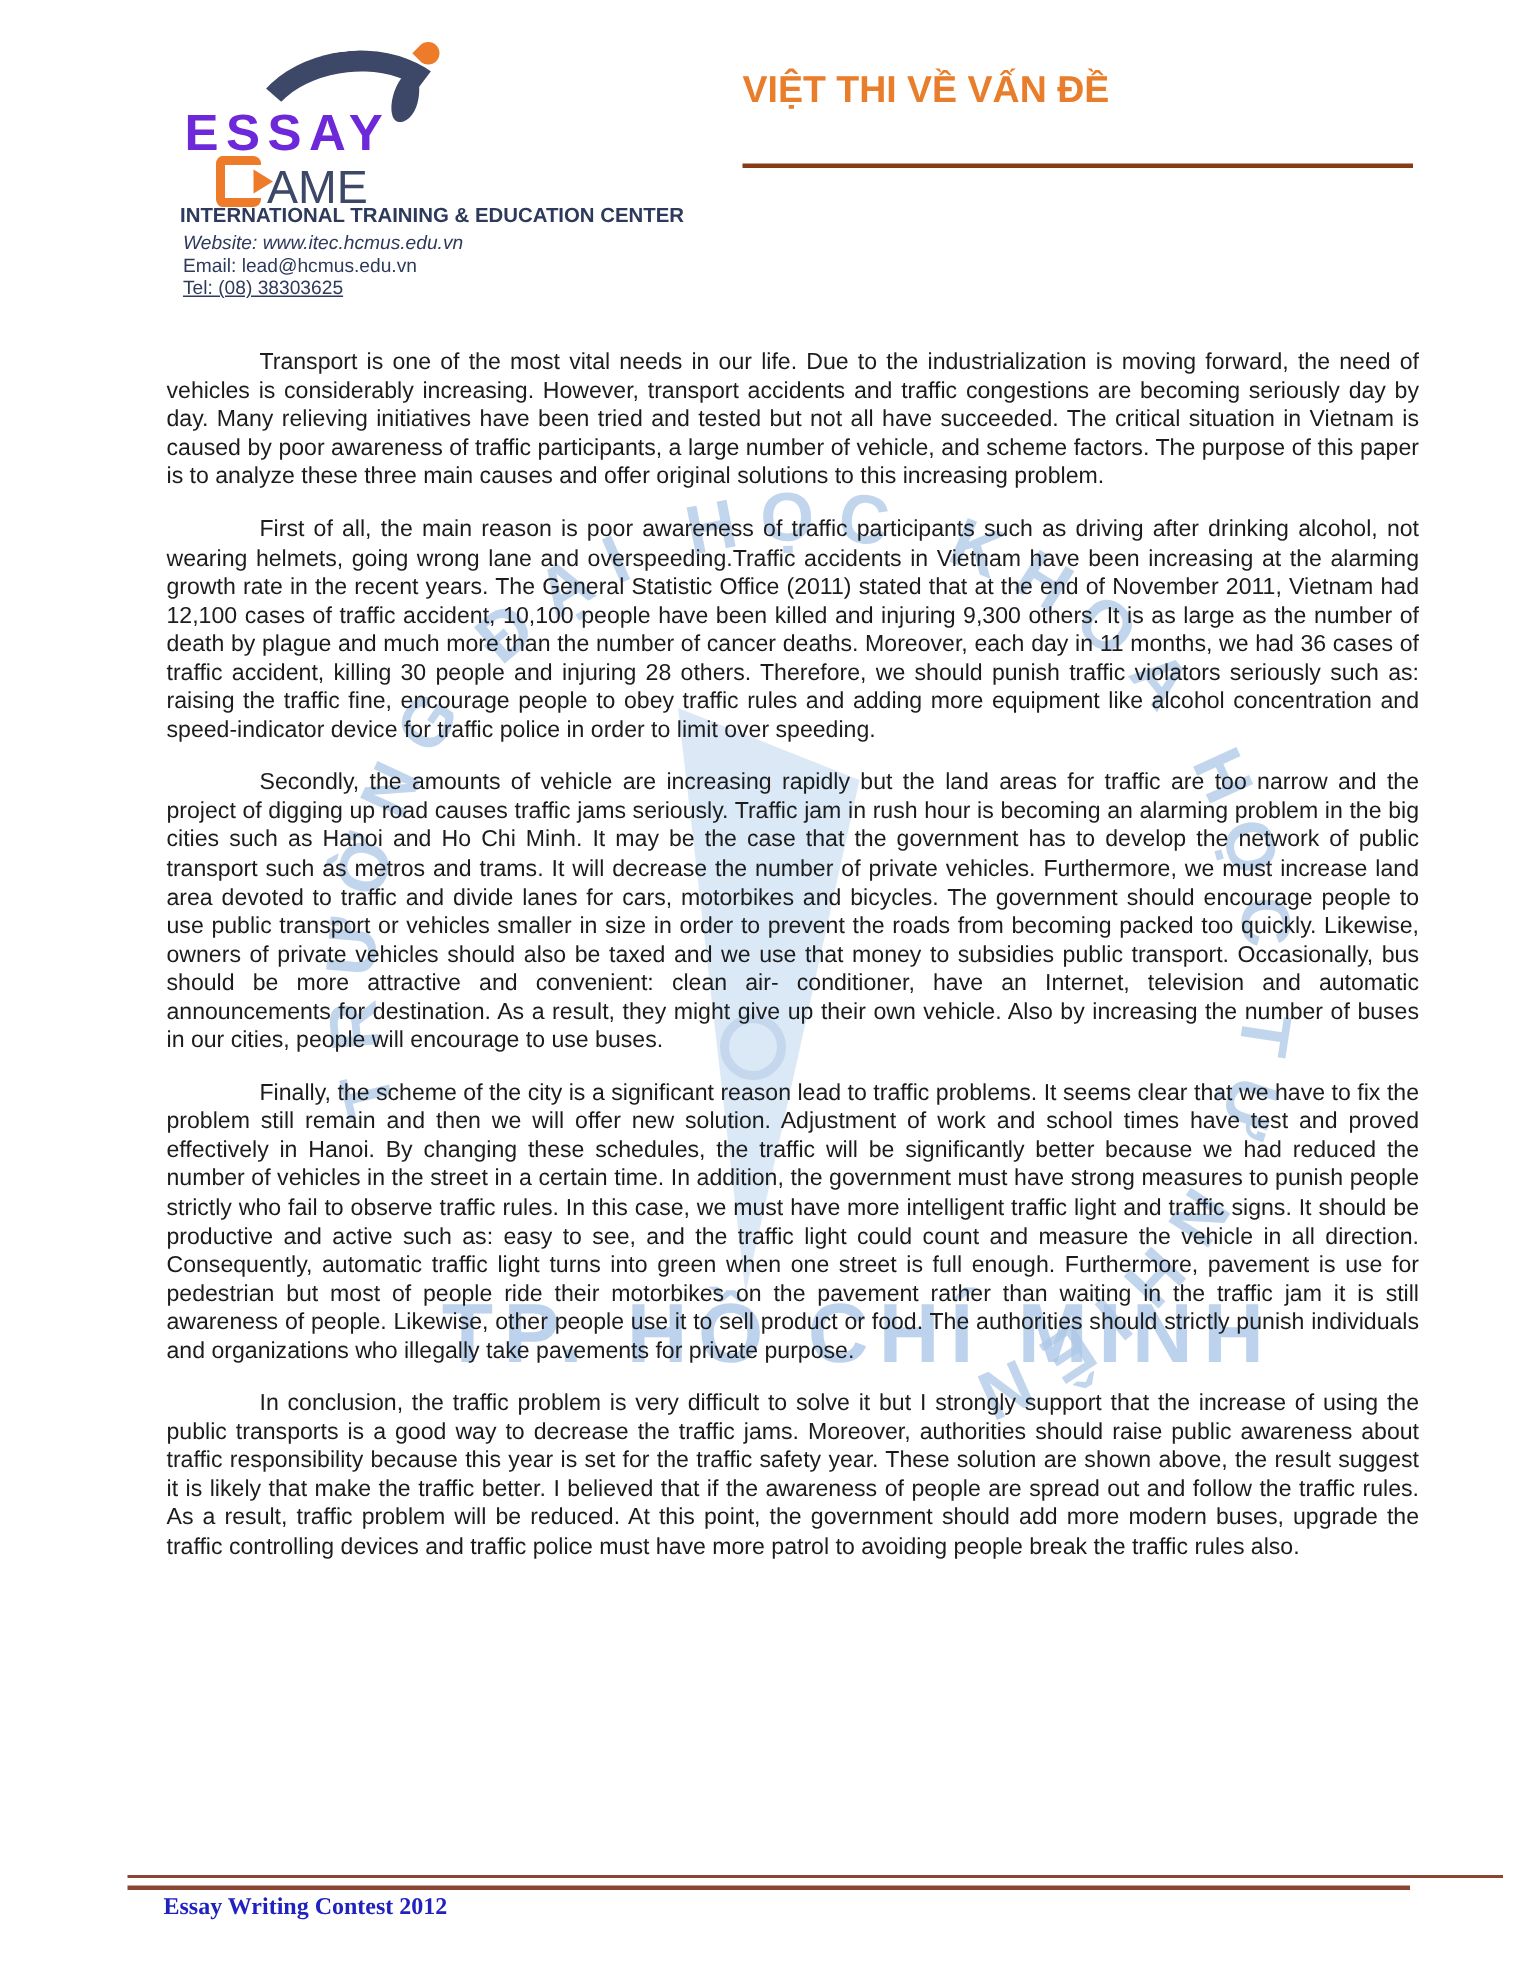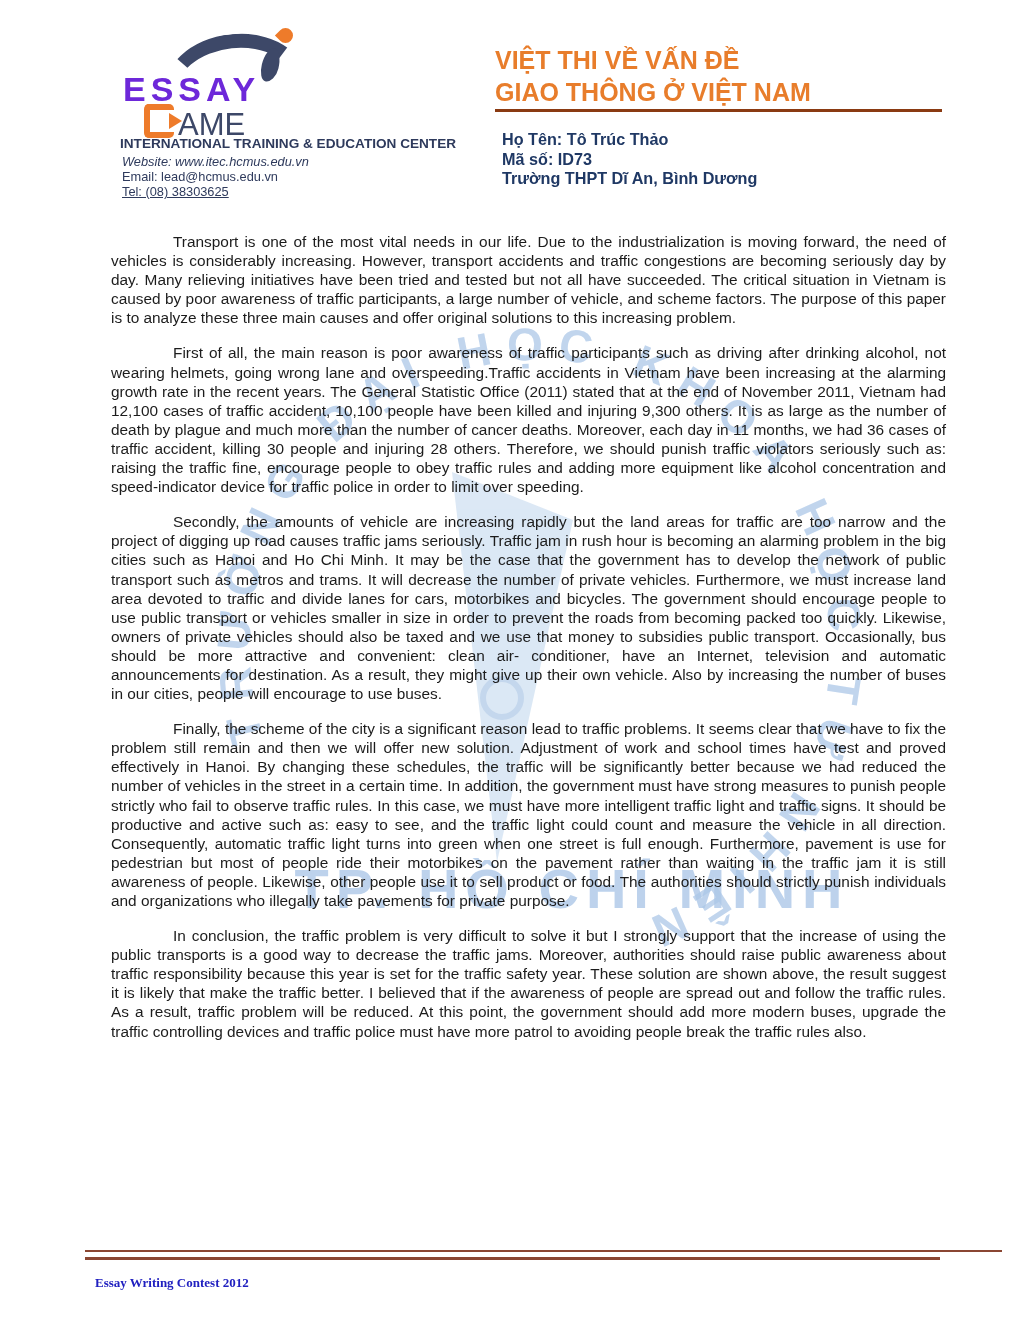--- a/index.html
+++ b/index.html
@@ -54,22 +54,22 @@
     font-size:16.2px; font-weight:bold; color:#1f3864; line-height:19.5px; }
 
   
   .essay { position:absolute; left:95px; top:216px; width:867px; z-index:1;
     font-size:15.4px; line-height:19.1px; text-align:justify; color:#1c1c1c; }
   .essay p { margin:16px; text-indent:62px; }
 
   
   .footer-line-1 { position:absolute; left:85px; top:1250px; width:917px; height:2px; background:#8a4632; z-index:1; }
   .footer-line-2 { position:absolute; left:85px; top:1257px; width:855px; height:3px; background:#8a4632; z-index:1; }
-  .footer-text { position:absolute; left:95px; top:1263px; z-index:1;
-    font-family:"Liberation Serif", serif; font-size:13px; font-weight:bold; color:#2121c0;margin-top:12px; }
+  .footer-text { position:absolute; left:109px; top:1263px; z-index:1;
+    font-family:"Liberation Serif", serif; font-size:16px; font-weight:bold; color:#2121c0; }
 </style>
 </head>
 <body>
 
 <div class="page">
 
   <svg class="watermark-svg" width="1020" height="1320" viewBox="0 0 1020 1320">
     <defs>
       <path id="wmCircle" d="M 250,650 a 290,290 0 1 1 580,0 a 290,290 0 1 1 -580,0"></path>
     </defs>
@@ -93,28 +93,22 @@
     <div class="logo-game"><span class="logo-gbox"></span><span>AME</span></div>
   </div>
 
   <div class="org-name">INTERNATIONAL TRAINING &amp; EDUCATION CENTER</div>
   <div class="contact-line contact-website">Website: www.itec.hcmus.edu.vn</div>
   <div class="contact-line contact-email">Email:  lead@hcmus.edu.vn</div>
   <div class="contact-line contact-tel">Tel: (08) 38303625</div>
 
   <div class="contest-title">
     <div>VIỆT THI VỀ VẤN ĐỀ</div>
-    <div>GIAO THÔNG Ở VIỆT NAM</div>
   </div>
   <div class="title-rule"></div>
-  <div class="participant">
-    <div>Họ Tên: Tô Trúc Thảo</div>
-    <div>Mã số: ID73</div>
-    <div>Trường THPT Dĩ An, Bình Dương</div>
-  </div>
 
   <div class="essay">
     <p>Transport is one of the most vital needs in our life. Due to the industrialization is moving forward, the need of vehicles is considerably increasing. However, transport accidents and traffic congestions are becoming seriously day by day. Many relieving initiatives have been tried and tested but not all have succeeded. The critical situation in Vietnam is caused by poor awareness of traffic participants, a large number of vehicle, and scheme factors. The purpose of this paper is to analyze these three main causes and offer original solutions to this increasing problem.</p>
     <p>First of all, the main reason is poor awareness of traffic participants such as driving after drinking alcohol, not wearing helmets, going wrong lane and overspeeding.Traffic accidents in Vietnam have been increasing at the alarming growth rate in the recent years. The General Statistic Office (2011) stated that at the end of November 2011, Vietnam had 12,100 cases of traffic accident, 10,100 people have been killed and injuring 9,300 others. It is as large as the number of death by plague and much more than the number of cancer deaths. Moreover, each day in 11 months, we had 36 cases of traffic accident, killing 30 people and injuring 28 others. Therefore, we should punish traffic violators seriously such as: raising the traffic fine, encourage people to obey traffic rules and adding more equipment like alcohol concentration and speed-indicator device for traffic police in order to limit over speeding.</p>
     <p>Secondly, the amounts of vehicle are increasing rapidly but the land areas for traffic are too narrow and the project of digging up road causes traffic jams seriously. Traffic jam in rush hour is becoming an alarming problem in the big cities such as Hanoi and Ho Chi Minh. It may be the case that the government has to develop the network of public transport such as metros and trams. It will decrease the number of private vehicles. Furthermore, we must increase land area devoted to traffic and divide lanes for cars, motorbikes and bicycles. The government should encourage people to use public transport or vehicles smaller in size in order to prevent the roads from becoming packed too quickly. Likewise, owners of private vehicles should also be taxed and we use that money to subsidies public transport. Occasionally, bus should be more attractive and convenient: clean air- conditioner, have an Internet, television and automatic announcements for destination. As a result, they might give up their own vehicle. Also by increasing the number of buses in our cities, people will encourage to use buses.</p>
     <p>Finally, the scheme of the city is a significant reason lead to traffic problems. It seems clear that we have to fix the problem still remain and then we will offer new solution. Adjustment of work and school times have test and proved effectively in Hanoi. By changing these schedules, the traffic will be significantly better because we had reduced the number of vehicles in the street in a certain time. In addition, the government must have strong measures to punish people strictly who fail to observe traffic rules. In this case, we must have more intelligent traffic light and traffic signs. It should be productive and active such as: easy to see, and the traffic light could count and measure the vehicle in all direction. Consequently, automatic traffic light turns into green when one street is full enough. Furthermore, pavement is use for pedestrian but most of people ride their motorbikes on the pavement rather than waiting in the traffic jam it is still awareness of people. Likewise, other people use it to sell product or food. The authorities should strictly punish individuals and organizations who illegally take pavements for private purpose.</p>
     <p>In conclusion, the traffic problem is very difficult to solve it but I strongly support that the increase of using the public transports is a good way to decrease the traffic jams. Moreover, authorities should raise public awareness about traffic responsibility because this year is set for the traffic safety year. These solution are shown above, the result suggest it is likely that make the traffic better. I believed that if the awareness of people are spread out and follow the traffic rules. As a result, traffic problem will be reduced. At this point, the government should add more modern buses, upgrade the traffic controlling devices and traffic police must have more patrol to avoiding people break the traffic rules also.</p>
   </div>
 
   <div class="footer-line-1"></div>

